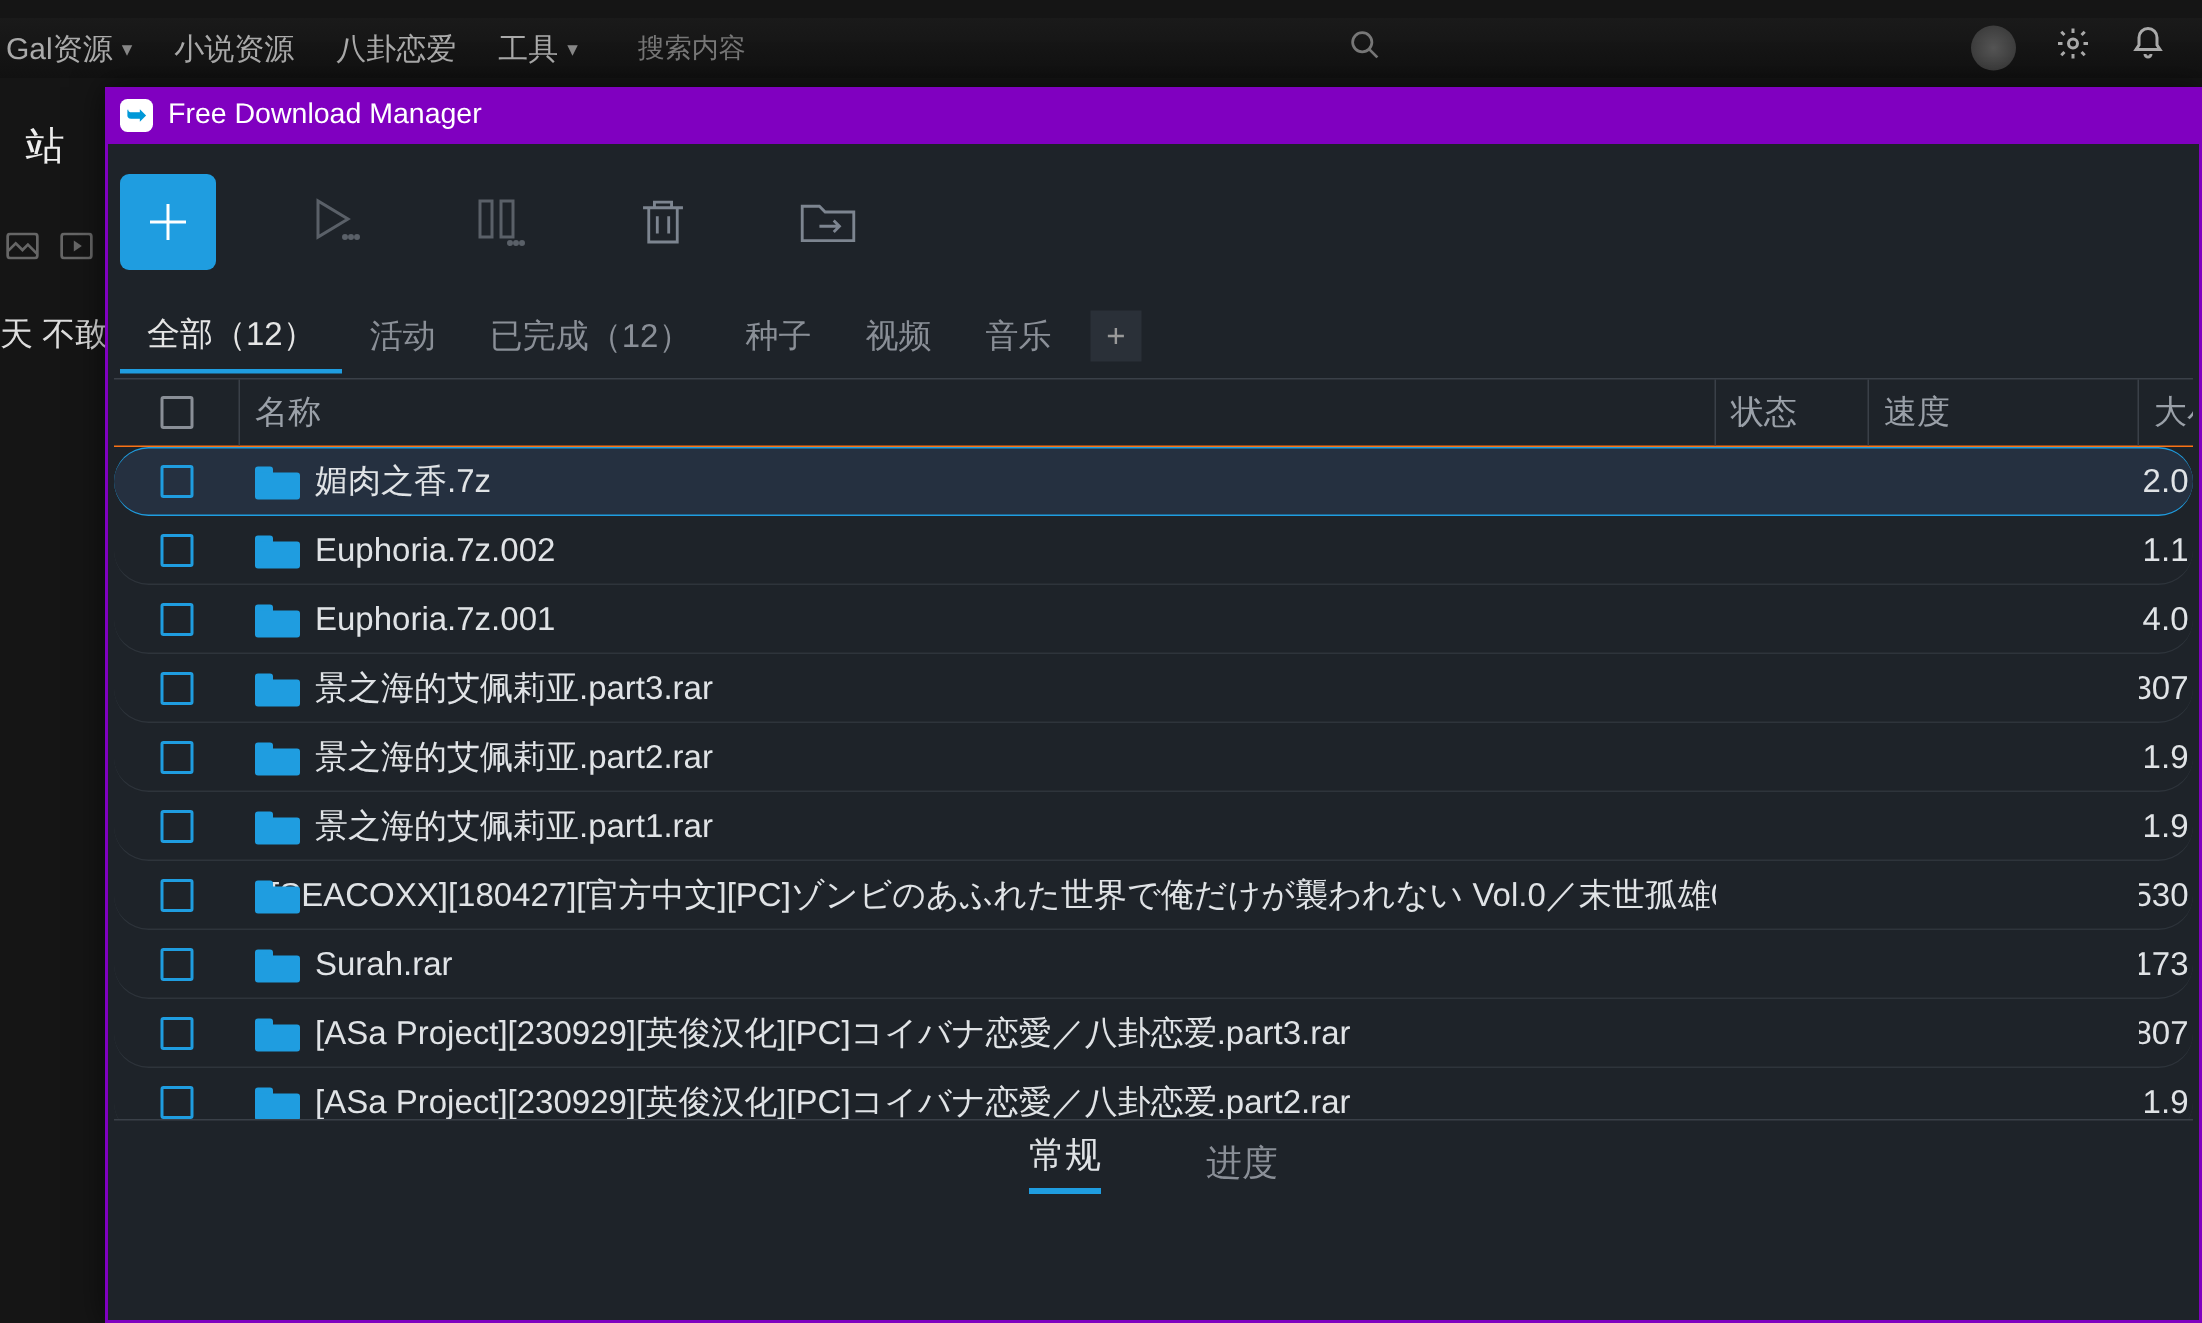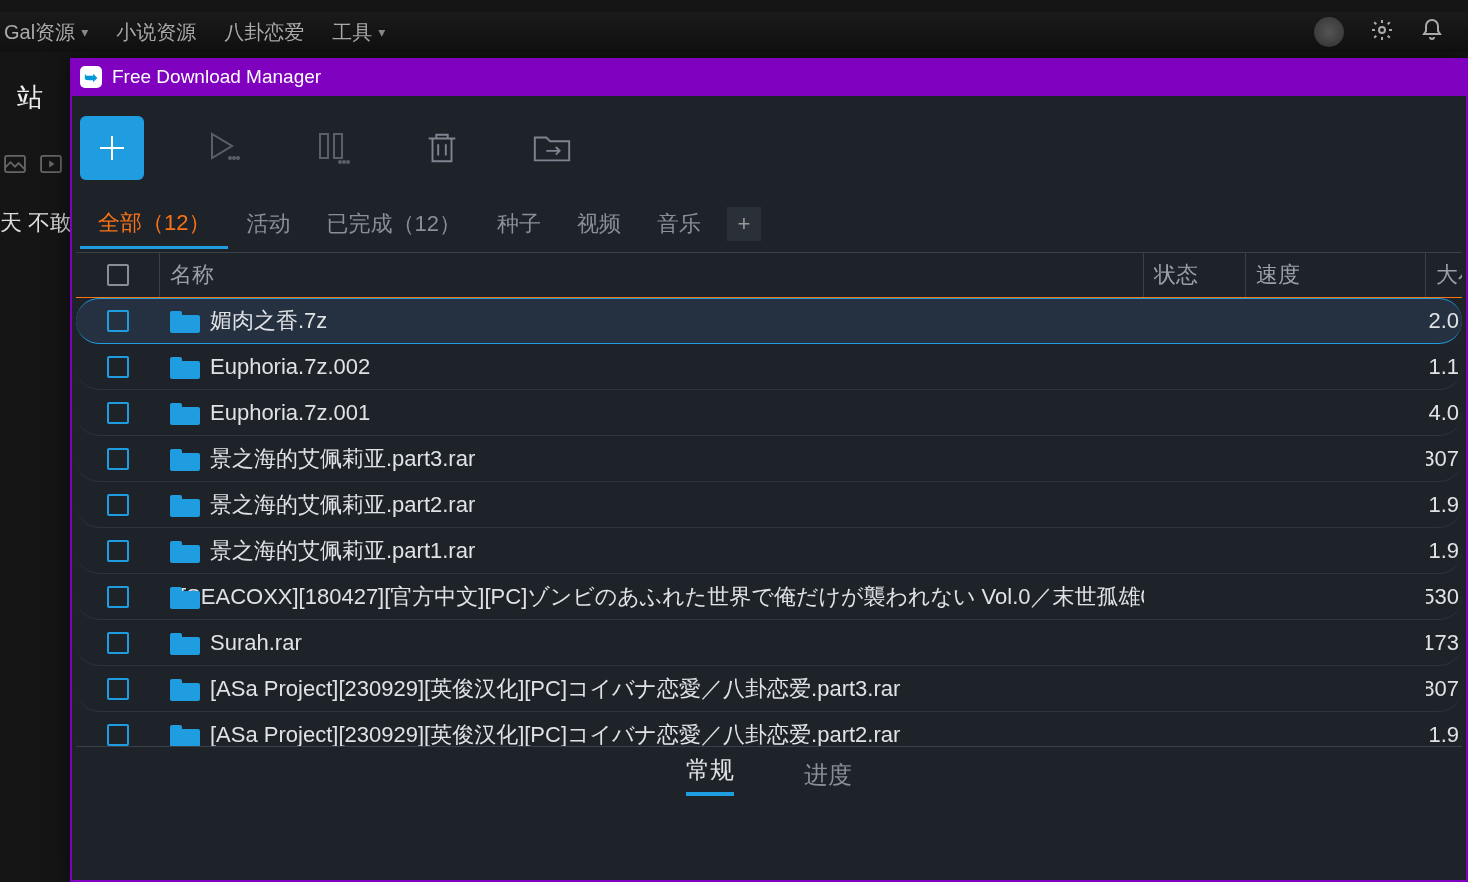--- a/index.html
+++ b/index.html
@@ -75,21 +75,21 @@
 .tb-dis { color: #5a6068; }
 
 .filter-tabs {
   height: 48px; display: flex; align-items: center; gap: 0;
   padding-left: 8px; background: #1e2329;
 }
 .ftab {
   padding: 8px 18px; font-size: 22px; color: #8a8f97;
 }
 .ftab.active {
-  color: #f97316; border-bottom: 3px solid #1f9de0;
+  color: #e5e5e5; border-bottom: 3px solid #1f9de0;
 }
 .ftab-plus {
   width: 34px; height: 34px; background: #2a3038;
   display: flex; align-items: center; justify-content: center;
   color: #999; font-size: 22px; margin-left: 8px;
 }
 
 .table-wrap { flex: 1; overflow: hidden; display: flex; flex-direction: column; }
 .thead {
   height: 46px; display: flex; align-items: center;
@@ -152,20 +152,29 @@
   <span class="nav-item">
       <span>Gal资源</span>
       <span class="chev">▾</span>
     </span>
   <span class="nav-item">小说资源</span>
   <span class="nav-item">八卦恋爱</span>
   <span class="nav-item">
       <span>工具</span>
       <span class="chev">▾</span>
     </span>
+  <div class="bg-search">
+    <span>搜索内容</span>
+    <span>
+      <svg width="22" height="22" viewBox="0 0 24 24">
+          <circle cx="10" cy="10" r="7"></circle>
+          <line x1="15" y1="15" x2="21" y2="21"></line>
+        </svg>
+    </span>
+  </div>
   <div class="bg-right-icons">
     <div class="bg-avatar"></div>
     <span><svg width="24" height="24" viewBox="0 0 24 24">
           <circle cx="12" cy="12" r="3"></circle>
           <path d="M12 2v3M12 19v3M4.2 4.2l2.1 2.1M17.7 17.7l2.1 2.1M2 12h3M19 12h3M4.2 19.8l2.1-2.1M17.7 6.3l2.1-2.1"></path>
         </svg></span>
     <span><svg width="24" height="24" viewBox="0 0 24 24">
           <path d="M6 8a6 6 0 0112 0v5l2 3H4l2-3V8z"></path>
           <path d="M10 19a2 2 0 004 0"></path>
         </svg></span>

